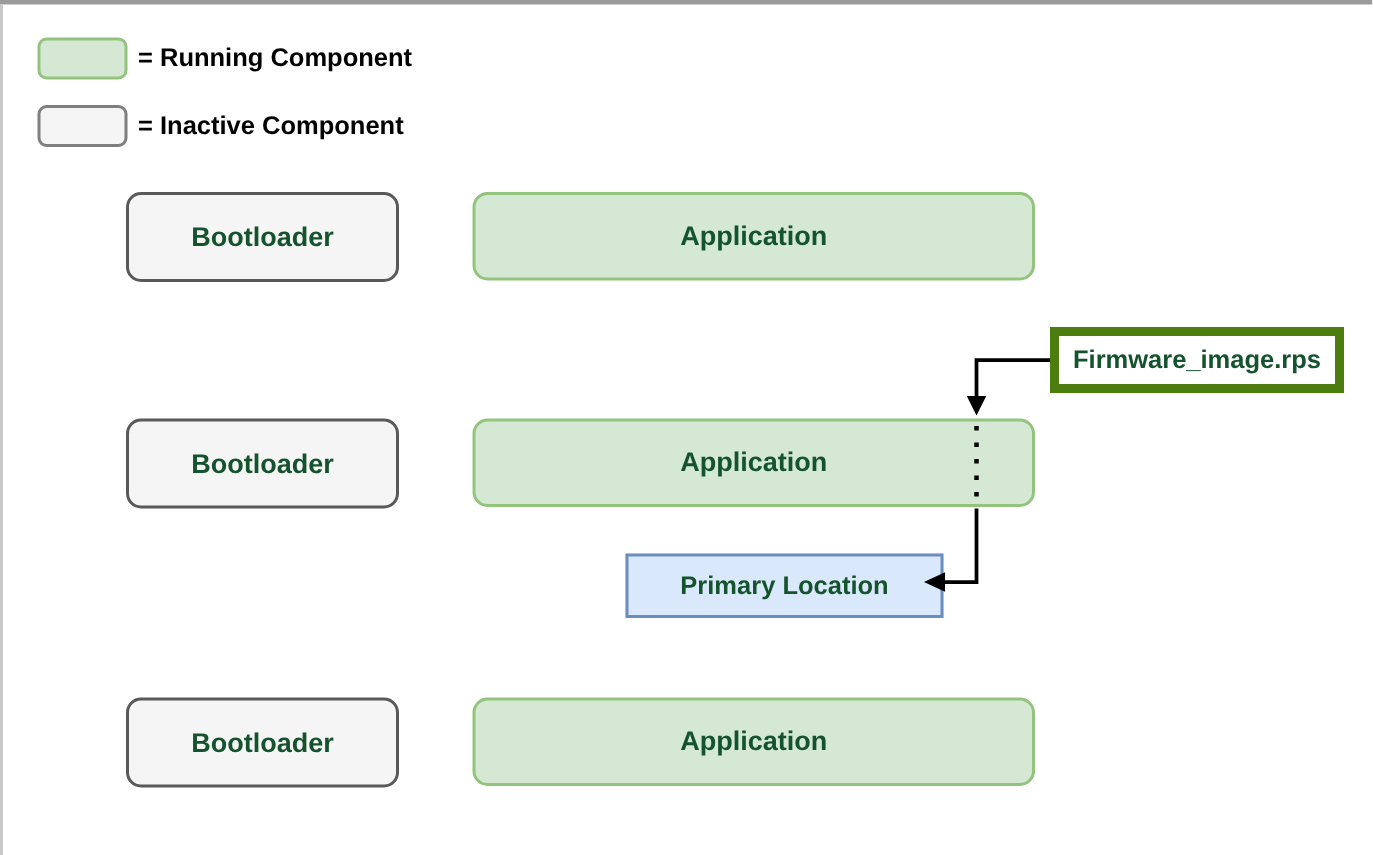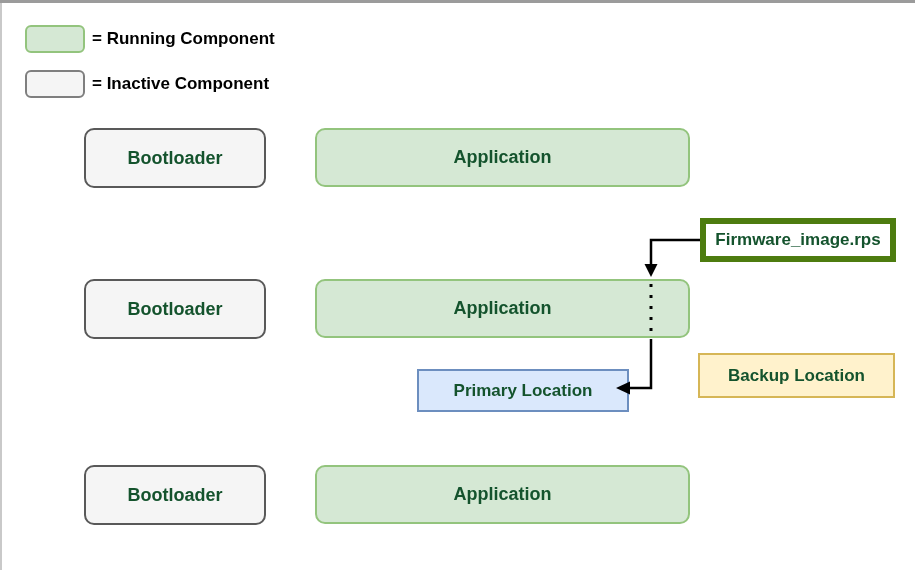--- a/index.html
+++ b/index.html
@@ -113,21 +113,20 @@
 
   <div class="box bootloader row1">Bootloader</div>
   <div class="box application row1">Application</div>
 
   <div class="box firmware">Firmware_image.rps</div>
 
   <div class="box bootloader row2">Bootloader</div>
   <div class="box application row2">Application</div>
 
   <div class="box primary">Primary Location</div>
-  <div class="box backup">Backup Location</div>
 
   <div class="box bootloader row3">Bootloader</div>
   <div class="box application row3">Application</div>
 
   <svg class="overlay" viewBox="0 0 915 570">
 
     <path d="M700,240 L651,240 L651,265" fill="none" stroke="#000000" stroke-width="2.5"></path>
     <polygon points="644.5,264 657.5,264 651,277" fill="#000000"></polygon>
 
     <line x1="651" y1="284" x2="651" y2="337" stroke="#000000" stroke-width="3" stroke-dasharray="3 8"></line>

